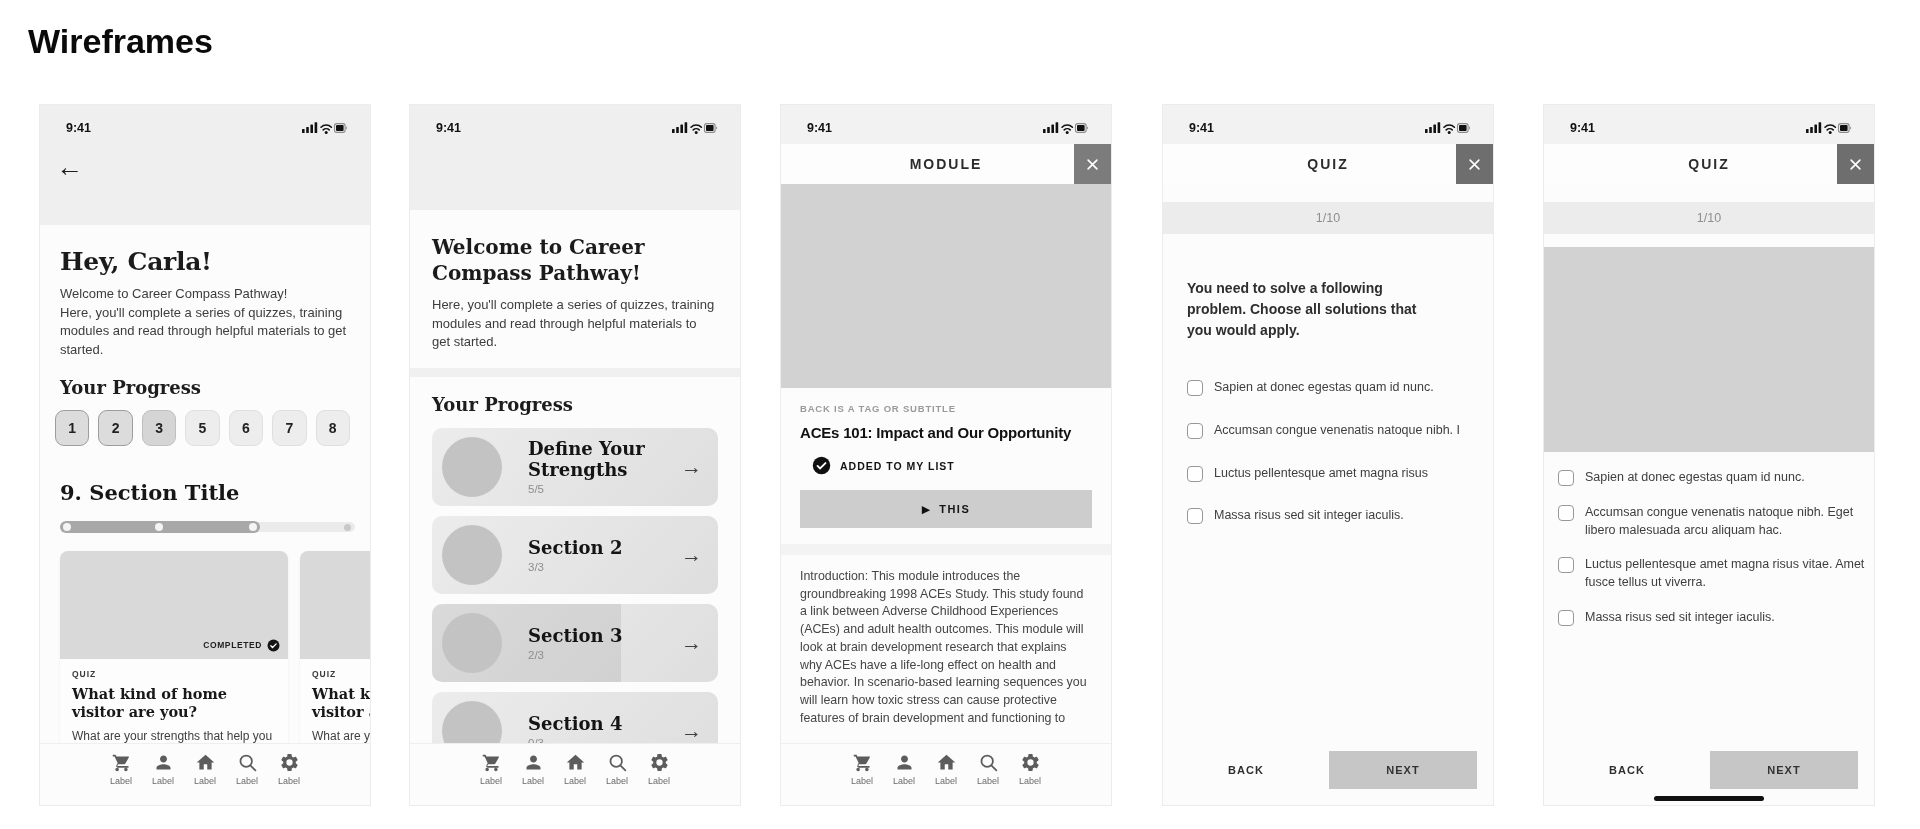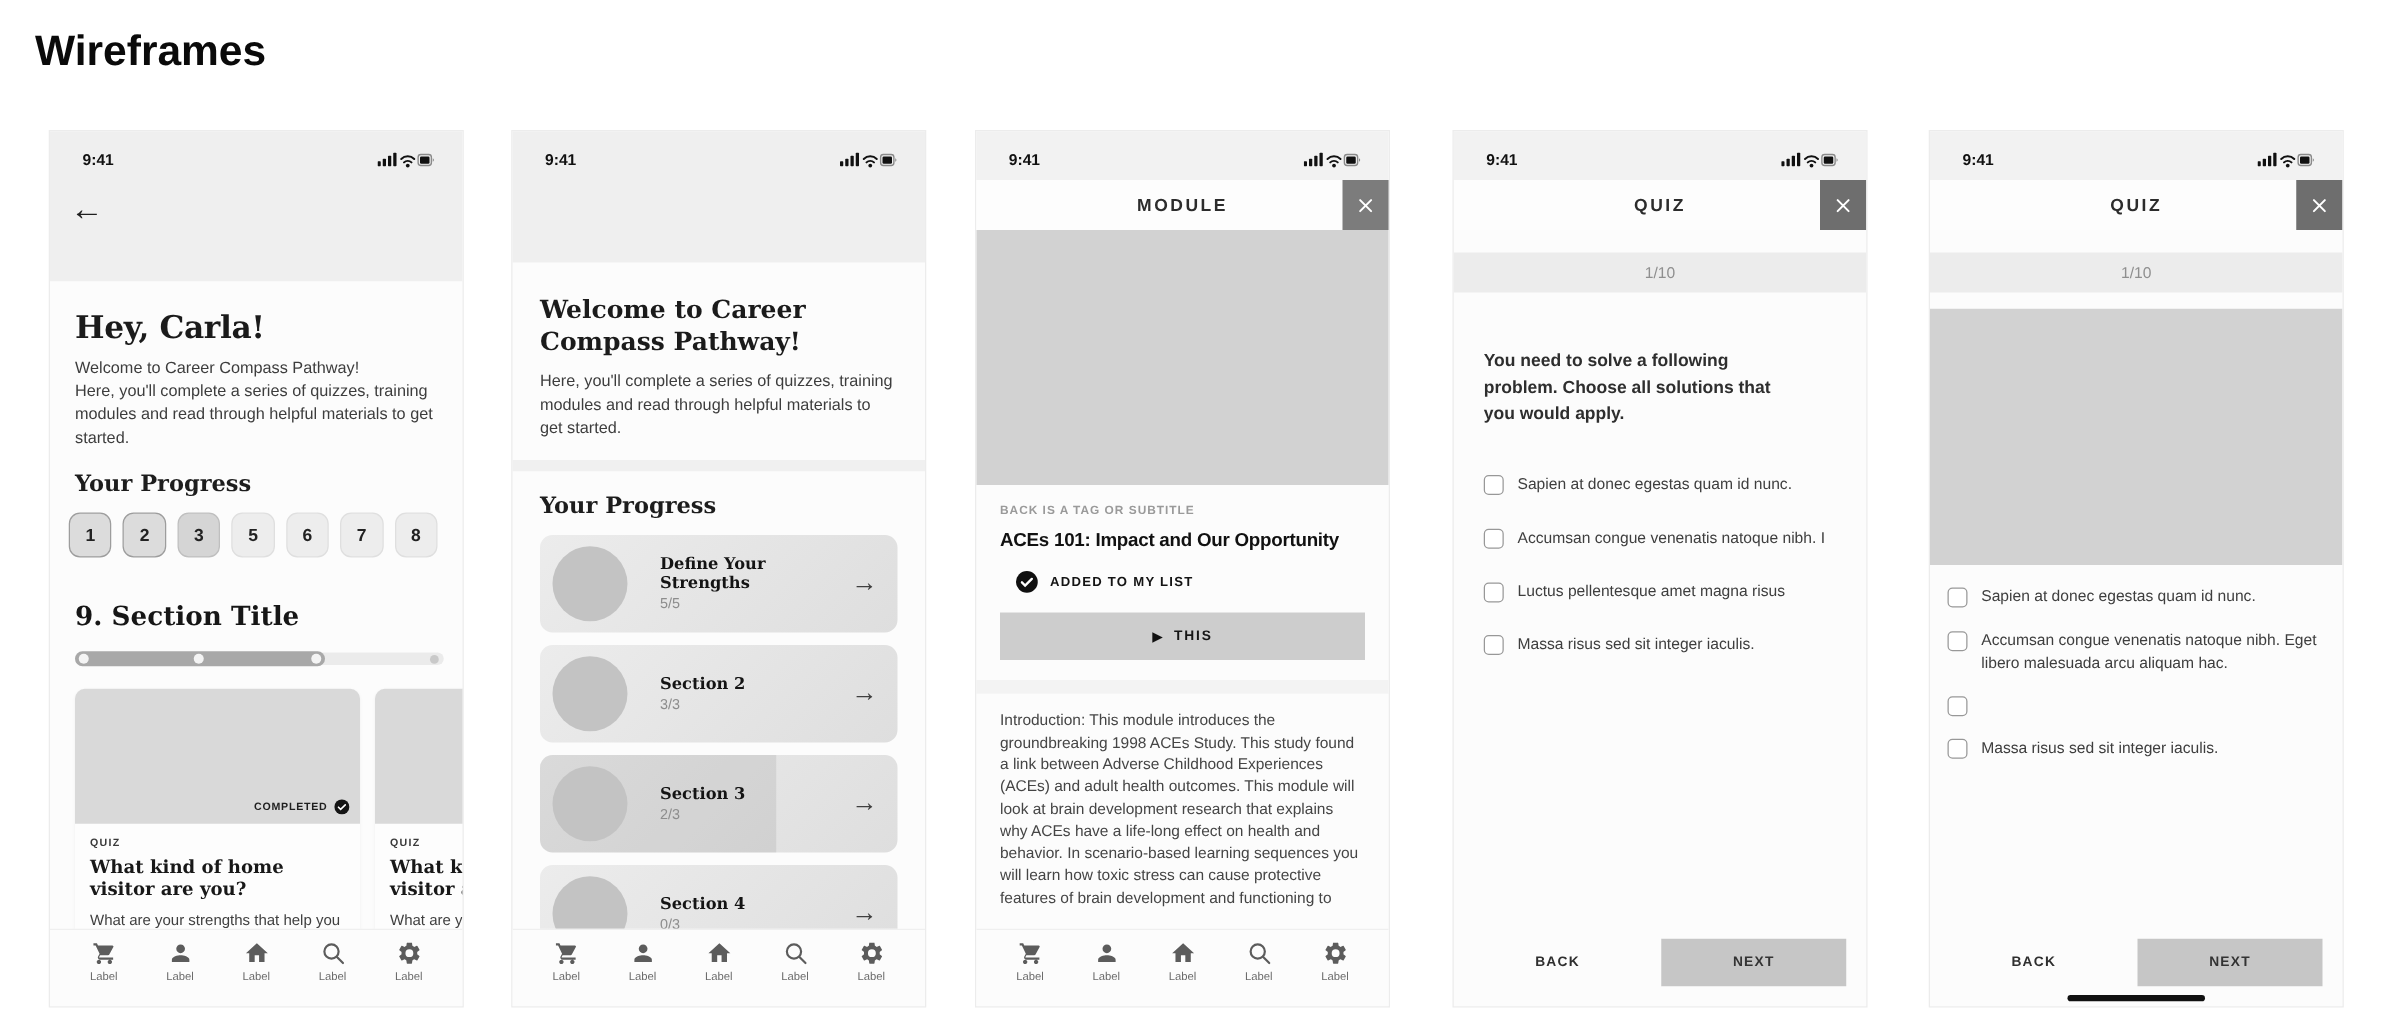--- a/index.html
+++ b/index.html
@@ -52,42 +52,42 @@
   .badge { position:absolute; right:8px; bottom:7px; display:flex; align-items:center; gap:5px; }
   .badge span { font-size:8.5px; font-weight:700; letter-spacing:0.6px; color:#1f1f1f; }
   .card-txt { padding:10px 12px 12px 12px; }
   .c-tag { font-size:8.5px; font-weight:700; letter-spacing:1px; color:#3a3a3a; }
   .c-title { font-family:"DejaVu Serif", serif; font-size:14.5px; font-weight:700; color:#181818;
              line-height:1.25; margin-top:6px; }
   .c-desc { font-size:12px; color:#3f3f3f; margin-top:8px; white-space:nowrap; }
 
   
   .bottomnav { position:absolute; left:0; right:0; bottom:0; height:62px; background:#fcfcfc;
-               border-top:1px solid #efefef; display:flex; justify-content:space-between;
+               border-top:1px solid #efefef; display:flex; justify-content:center;
                padding:8px 22px 0 22px; z-index:5; }
   .nav-item { display:flex; flex-direction:column; align-items:center; width:42px; cursor:pointer; }
   .nav-item svg { display:block; }
   .nlb { font-size:9px; color:#6a6a6a; margin-top:3px; }
 
   
   .s2-header { background:#efefef; height:105px; }
   .s2-body { padding:0 22px; }
   .h-welcome { font-family:"DejaVu Serif", serif; font-size:20px; font-weight:700; color:#1b1b1b;
                line-height:1.32; margin-top:24px; max-width:250px; }
   .band { height:9px; background:#f0f0f0; margin:16px -22px 0 -22px; }
   .srow { height:78px; border-radius:10px; margin-top:10px; padding:0 16px 0 10px;
           display:flex; align-items:center; cursor:pointer;
           background:linear-gradient(135deg,#ececec,#dedede); }
   .srow.fill66 { background:linear-gradient(135deg,#ececec,#dedede); position:relative; }
   .srow.fill66::before { content:""; position:absolute; left:0; top:0; bottom:0; width:66%;
           background:rgba(0,0,0,0.075); border-radius:10px 0 0 10px; }
   .avatar { width:60px; height:60px; border-radius:50%; background:#c3c3c3; flex:0 0 60px;
             position:relative; z-index:1; }
   .sinfo { margin-left:26px; position:relative; z-index:1; }
-  .st { font-family:"DejaVu Serif", serif; font-size:13px; font-weight:700; color:#141414; }
+  .st { font-family:"DejaVu Serif", serif; font-size:18px; font-weight:700; color:#141414; }
   .sp { font-size:11.5px; color:#8d8d8d; margin-top:3px; }
   .arr { margin-left:auto; font-size:21px; color:#3f3f3f; position:relative; z-index:1; }
 
   
   .statusbar.lt { background:#f2f2f2; }
   .apphead { height:40px; background:#fdfdfd; position:relative; display:flex;
              align-items:center; justify-content:center; }
   .apphead .htitle { font-size:14px; font-weight:700; letter-spacing:2px; color:#2c2c2c; }
   .xbtn { position:absolute; right:0; top:0; width:37px; height:40px; display:flex;
           align-items:center; justify-content:center; cursor:pointer; background:#7c7c7c; }
@@ -550,20 +550,21 @@
     <div class="opt">
         <span class="cb"></span>
         <span class="ol">Sapien at donec egestas quam id nunc.</span>
       </div>
     <div class="opt">
         <span class="cb"></span>
         <span class="ol">Accumsan congue venenatis natoque nibh. Eget libero malesuada arcu aliquam hac.</span>
       </div>
     <div class="opt">
         <span class="cb"></span>
+        <span class="ol">Luctus pellentesque amet magna risus vitae. Amet fusce tellus ut viverra.</span>
       </div>
     <div class="opt">
         <span class="cb"></span>
         <span class="ol">Massa risus sed sit integer iaculis.</span>
       </div>
   </div>
   <div class="qfooter">
     <div class="backbtn">BACK</div>
     <div class="nextbtn">NEXT</div>
   </div>

